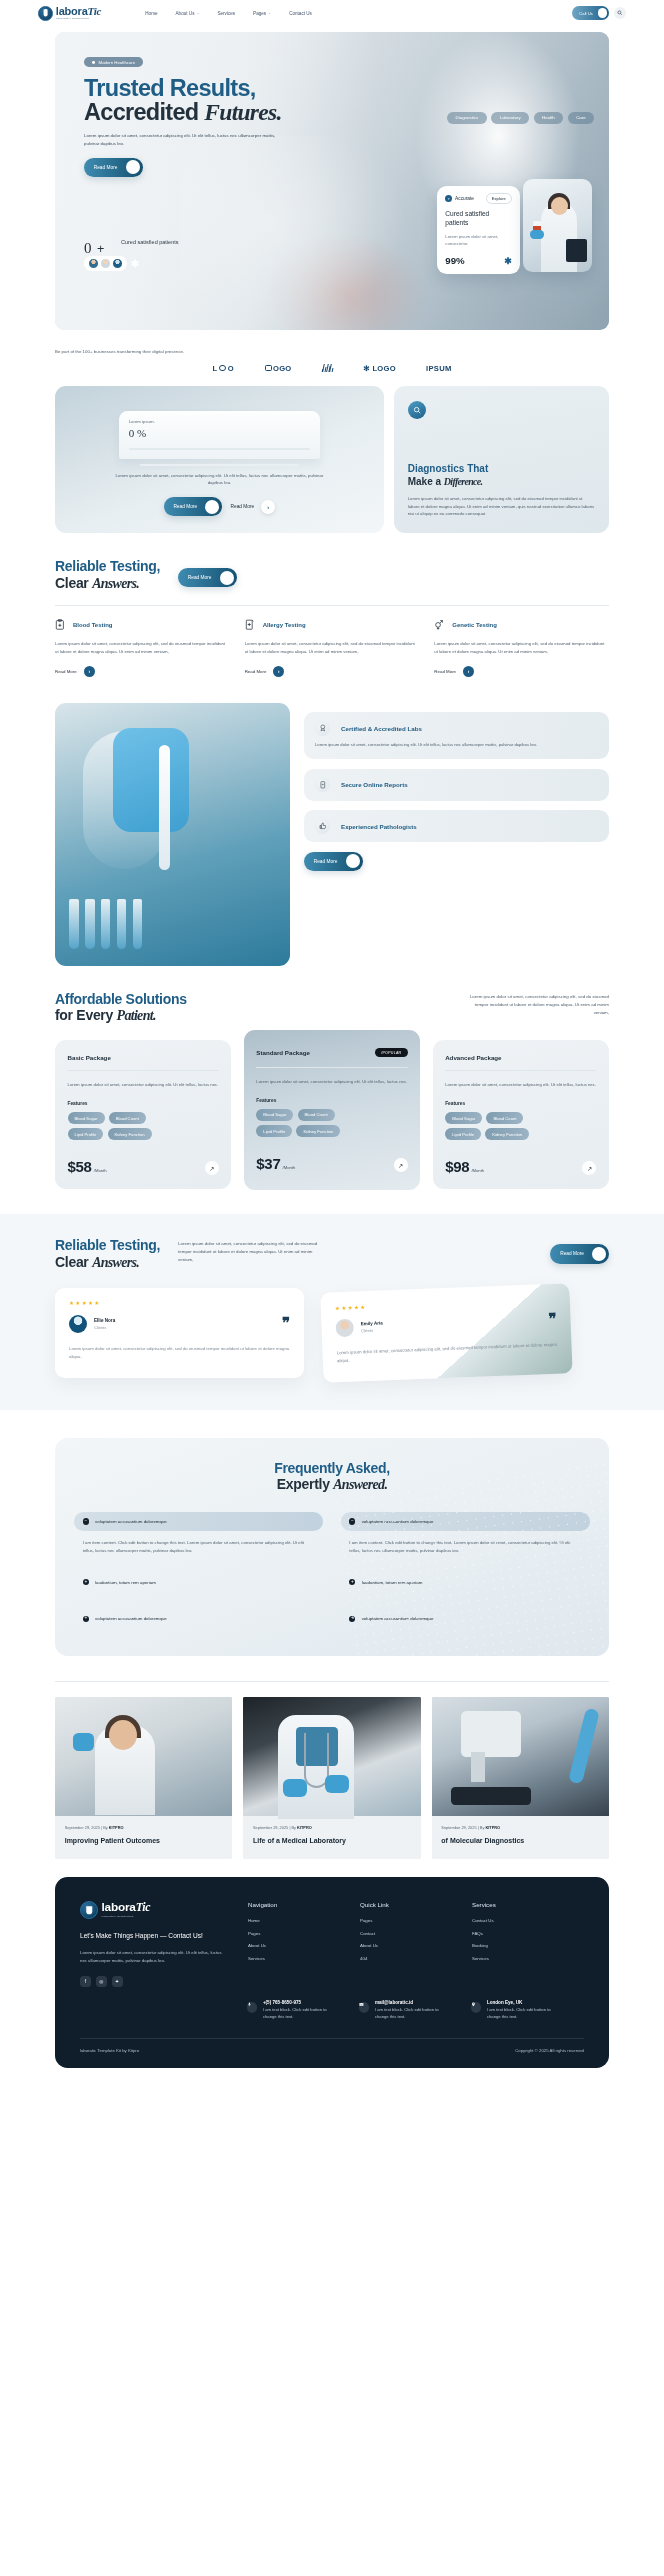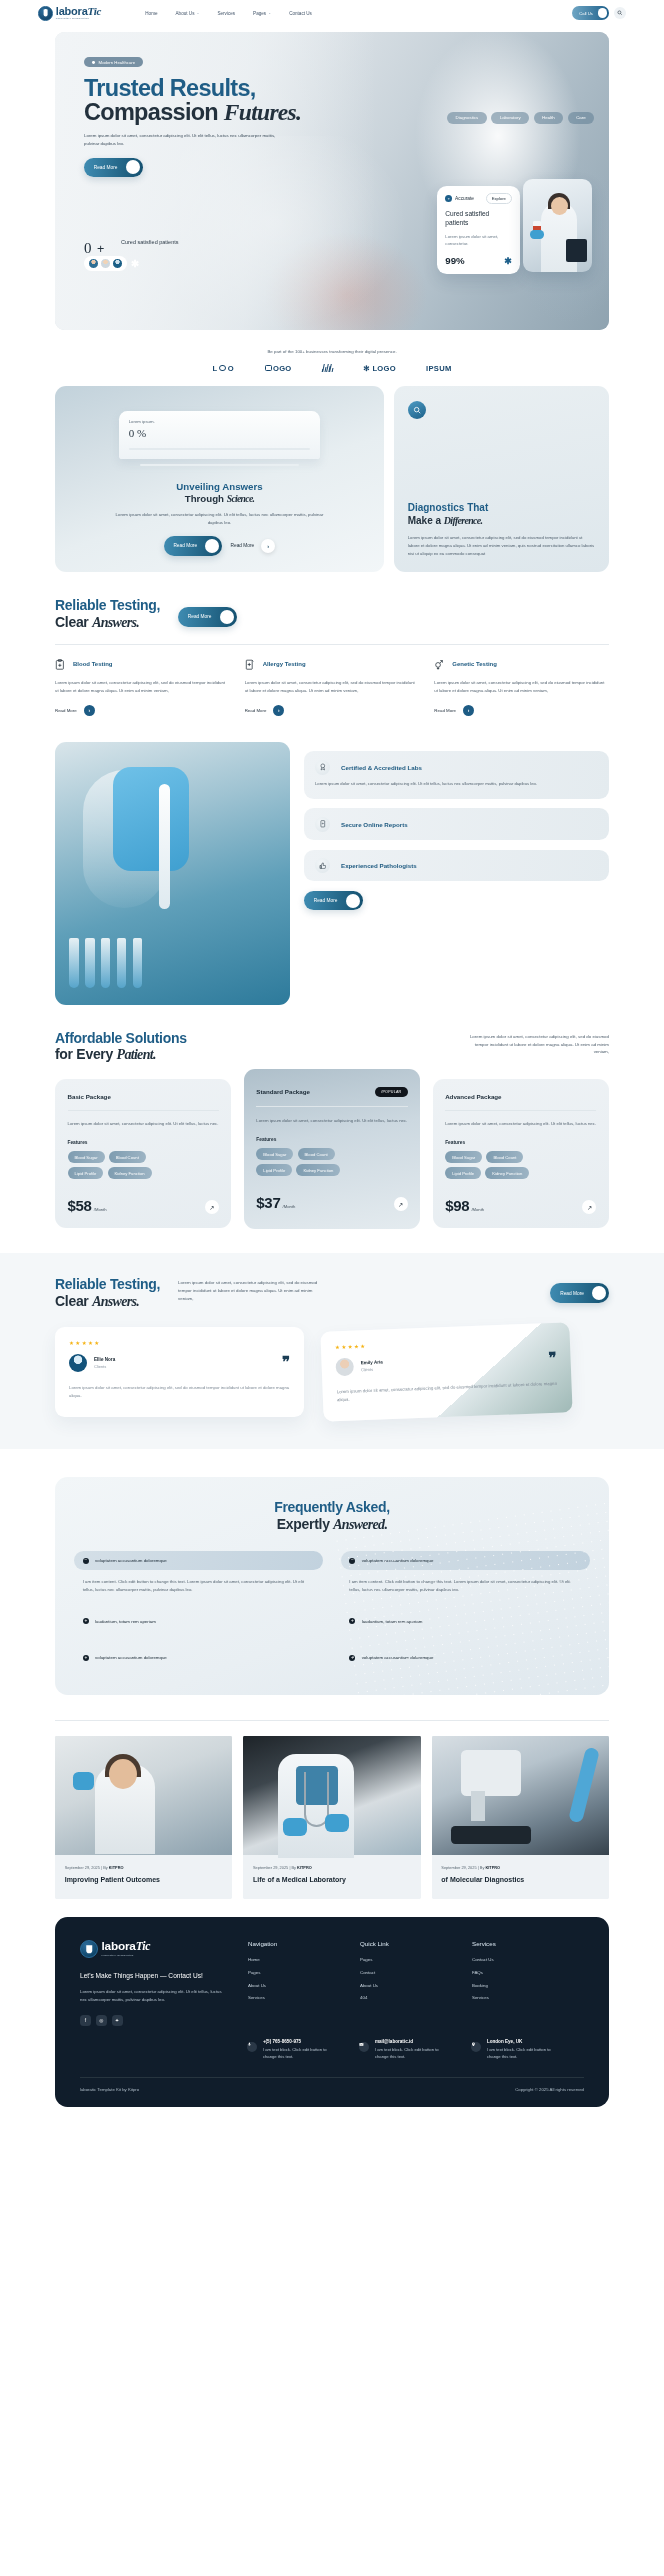--- a/index.html
+++ b/index.html
@@ -76,21 +76,21 @@
   .card-photo{position:absolute;right:16.6px;top:147px;width:69px;height:93px;border-radius:9.7px;overflow:hidden;
     background:linear-gradient(160deg,#eef3f6,#d6e0e7 55%,#b9c8d2);box-shadow:0 7px 15px rgba(30,60,85,.16);}
   .card-photo:after{content:"";position:absolute;left:18px;top:23.5px;width:36px;height:70px;border-radius:18px 18px 0 0;background:linear-gradient(180deg,#f4f7f9,#e3eaee);}
   .card-photo .face{position:absolute;left:28px;top:18px;width:16.6px;height:18px;border-radius:50%;background:#e9c6a7;z-index:2;}
   .card-photo .hair{position:absolute;left:25px;top:14px;width:22px;height:16.6px;border-radius:11px 11px 0 0;background:#39302c;z-index:1;}
   .card-photo .flask{position:absolute;left:9.7px;top:42px;width:8.3px;height:12.5px;background:linear-gradient(180deg,#f3f6f8 40%,#c9462f 42%);border-radius:1.4px 1.4px 3.5px 3.5px;z-index:3;}
   .card-photo .glove{position:absolute;left:7px;top:51px;width:14px;height:9.7px;border-radius:4.2px;background:#3f9fd0;z-index:3;}
   .card-photo .board{position:absolute;right:5.5px;top:60px;width:21px;height:23.5px;border-radius:2.1px;background:#1b2733;z-index:3;}
 
   
-  .logos-sec{padding:19.4px 0 4.2px;text-align:center;}
+  .logos-sec{padding:19.4px 0 4.2px;}
   .logos-sec p{font-size:4.4px;color:#4d5d6c;}
   .logo-row{margin-top:9.7px;display:flex;justify-content:center;align-items:center;gap:30px;}
   .brand{font-size:7.6px;font-weight:700;color:#17456b;letter-spacing:0.3px;display:flex;align-items:center;gap:1.4px;}
   .brand .sq{display:inline-block;width:6.2px;height:6.2px;border:1.1px solid #17456b;border-radius:1.4px;}
   .brand .cap{display:inline-block;width:7.6px;height:5.5px;border:1.1px solid #17456b;border-radius:3.5px;}
   .bars{display:inline-flex;align-items:flex-end;gap:0.7px;height:7.6px;}
   .bars i{display:block;width:1.1px;background:#17456b;transform:skewX(-12deg);}
 
   
   .split{display:flex;gap:9.7px;margin-top:9.7px;}
@@ -299,21 +299,21 @@
   <section class="hero">
     <div class="hero-photo"></div>
     <div class="hero-scrim"></div>
     <div class="hero-inner">
       <div class="badge">
           <i></i>
           <span>Modern Healthcare</span>
         </div>
       <h1 class="hero-title">
         <span class="t-blue">Trusted Results,</span><br>
-        <span class="t-dark">Compassion </span><span class="serif-i t-dark">Futures.</span>
+        <span class="t-dark">Accredited </span><span class="serif-i t-dark">Futures.</span>
       </h1>
       <p class="hero-sub">Lorem ipsum dolor sit amet, consectetur adipiscing elit. Ut elit tellus, luctus nec ullamcorper mattis, pulvinar dapibus leo.</p>
       <div class="btn-readmore">
         <span>Read More</span>
         <span class="btn-knob">›</span>
       </div>
     </div>
     <div class="hero-stat">
       <div class="num">
         <b>0</b>
@@ -381,24 +381,20 @@
   </section>
 
   <section class="split container">
     <div class="split-left">
       <div class="mini-panel">
         <div class="mp-l">Lorem ipsum.</div>
         <div class="mp-v">0 %</div>
         <div class="mp-bar"></div>
       </div>
       <div class="mp-bar b2" style="width:159px;margin:4.2px auto 0"></div>
-      <h2>
-        <span class="t-blue">Unveiling Answers</span><br>
-        <span class="t-dark">Through </span><span class="serif-i t-dark">Science.</span>
-      </h2>
       <p>Lorem ipsum dolor sit amet, consectetur adipiscing elit. Ut elit tellus, luctus nec ullamcorper mattis, pulvinar dapibus leo.</p>
       <div class="btn-row">
         <div class="btn-readmore" style="margin-top:0">
           <span>Read More</span>
           <span class="btn-knob">›</span>
         </div>
         <div class="btn-ghost">
           <span>Read More</span>
           <span class="btn-knob">›</span>
         </div>

